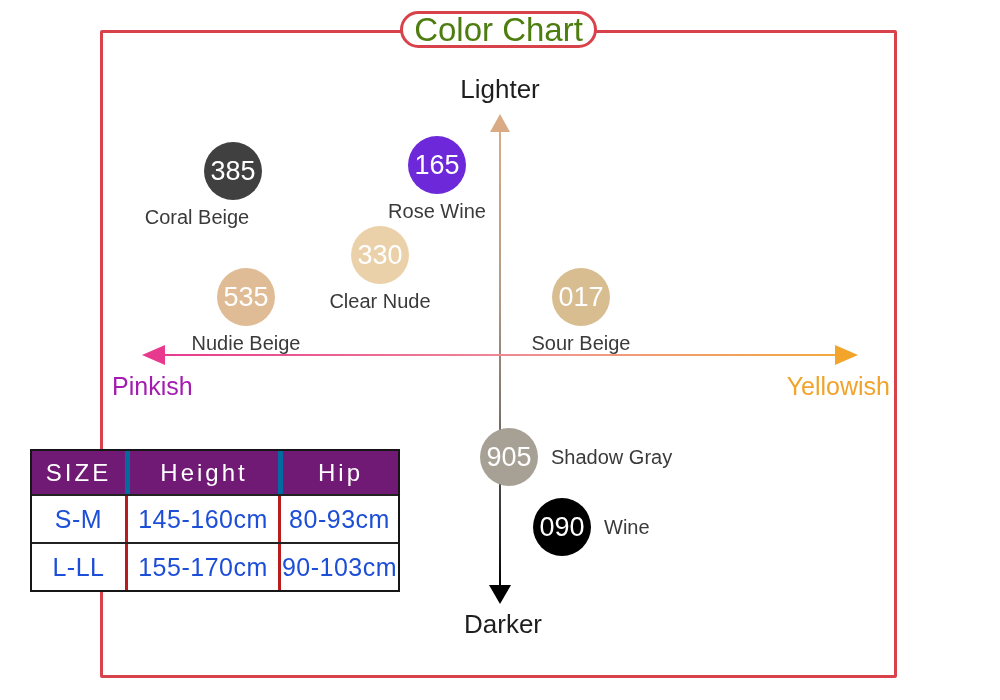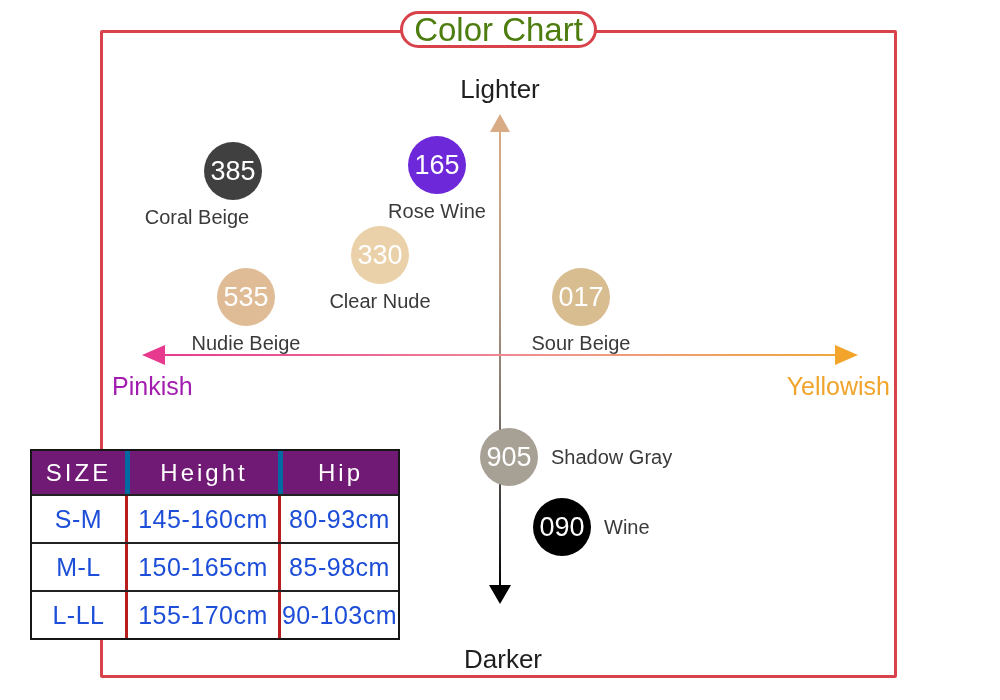--- a/index.html
+++ b/index.html
@@ -32,21 +32,21 @@
   .h-arrow-left { position:absolute; left:142px; top:345px; width:0; height:0;
                   border-top:10px solid transparent; border-bottom:10px solid transparent;
                   border-right:23px solid #e7398d; }
   .h-arrow-right { position:absolute; left:835px; top:345px; width:0; height:0;
                    border-top:10px solid transparent; border-bottom:10px solid transparent;
                    border-left:23px solid #f3a42b; }
 
   
   .axis-label { position:absolute; color:#1e1e1e; white-space:nowrap; }
   .label-lighter   { left:500px; top:74px;  transform:translateX(-50%); font-size:26px; }
-  .label-darker    { left:503px; top:609px; transform:translateX(-50%); font-size:26px;margin-top:35px; }
+  .label-darker    { left:503px; top:609px; transform:translateX(-50%); font-size:26px; }
   .label-pinkish   { left:112px; top:372px; font-size:25px; }
   .label-yellowish { right:110px; top:372px; font-size:25px; }
 
   
   .swatch { position:absolute; width:58px; height:58px; transform:translate(-50%,-50%); z-index:3; }
   .swatch-circle { width:100%; height:100%; border-radius:50%;
                    display:flex; align-items:center; justify-content:center;
                    color:#fff; font-size:27px; }
   .swatch-label { position:absolute; white-space:nowrap; color:#3a3a3a; font-size:20px; }
   .label-below .swatch-label { top:calc(100% + 6px); left:50%; transform:translateX(-50%); }
@@ -144,25 +144,20 @@
       <div class="t-cell">Height</div>
       <div class="t-cell">Hip</div>
     </div>
     <div>
   <div class="t-row body">
     <div class="t-cell">S-M</div>
     <div class="t-cell">145-160cm</div>
     <div class="t-cell">80-93cm</div>
   </div>
 
-  <div class="t-row body">
-    <div class="t-cell">M-L</div>
-    <div class="t-cell">150-165cm</div>
-    <div class="t-cell">85-98cm</div>
-  </div>
 
   <div class="t-row body">
     <div class="t-cell">L-LL</div>
     <div class="t-cell">155-170cm</div>
     <div class="t-cell">90-103cm</div>
   </div>
 </div>
   </div>
 
 </div>

